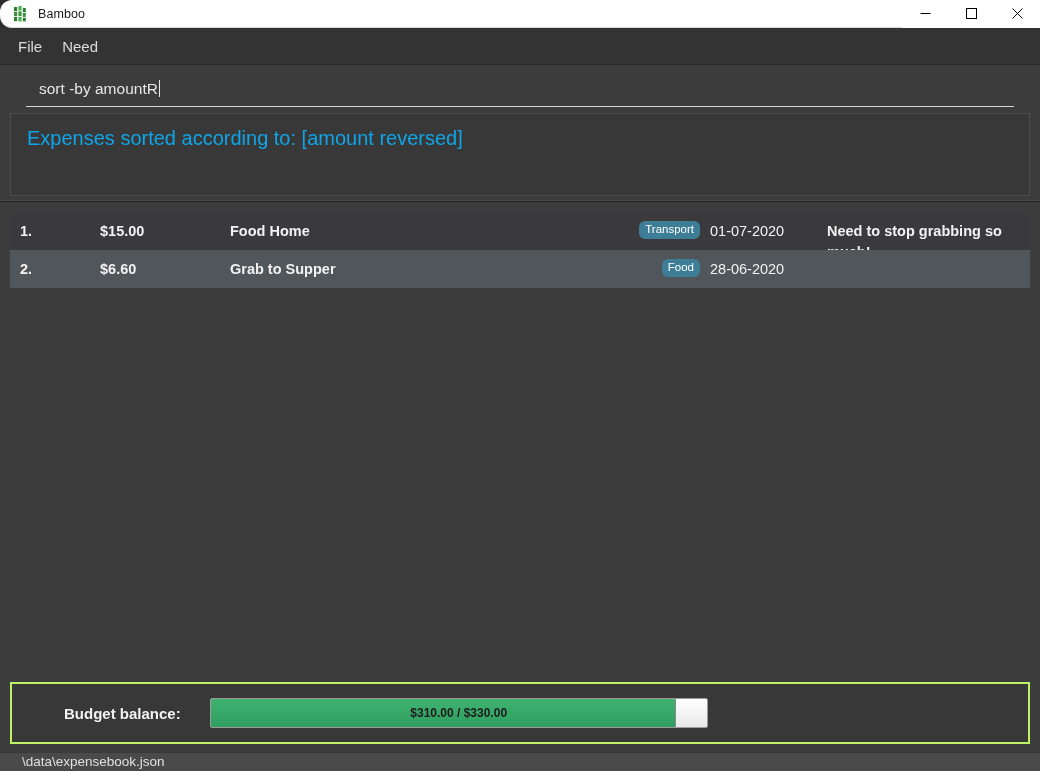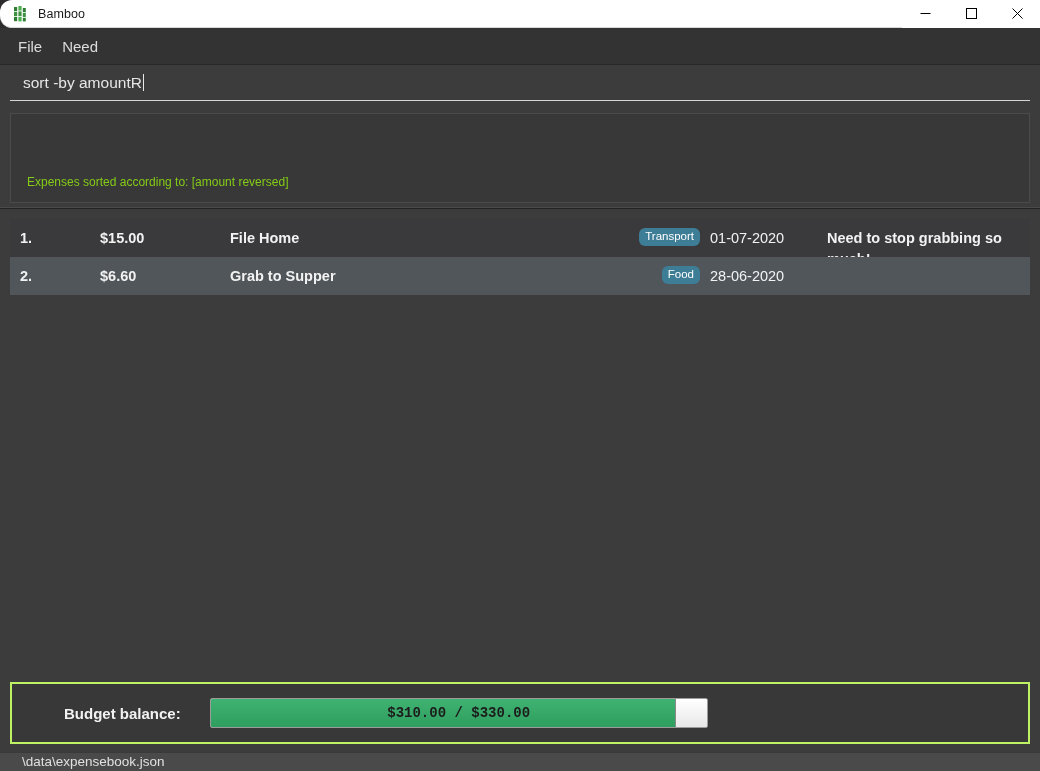--- a/index.html
+++ b/index.html
@@ -75,23 +75,23 @@
     font-size: 15px;
     color: #dcdcdc;
     padding: 3px 10px;
     cursor: default;
   }
 
   
   .command-wrap {
     flex: 0 0 42px;
     background: #3c3c3c;
-    padding: 0 10px;
-    display: flex;
-    align-items: flex-start;
+    padding: 0 26px;
+    display: flex;
+    align-items: flex-end;
   }
   .command-box {
     width: 100%;
     height: 36px;
     border-bottom: 1px solid #d6d6d6;
     display: flex;
     align-items: center;
     padding-left: 13px;
   }
   .command-text {
@@ -115,23 +115,22 @@
     padding: 6px 10px 4px 10px;
   }
   .result-box {
     width: 100%;
     height: 100%;
     border: 1px solid #4b4b4b;
     background: #383838;
     padding: 13px 16px;
   }
   .result-text {
-    font-size: 12px;
-    color: #84cc16;
-    margin-top: 48px;
+    font-size: 20px;
+    color: #0ea5e9;
   }
 
   .hr-sep {
     flex: 0 0 2px;
     background: #232323;
     border-top: 1px solid #4a4a4a;
   }
 
   
   .list-area {
@@ -210,24 +209,23 @@
     left: 0; top: 0; bottom: 0;
     background: linear-gradient(#3fb272, #2f9e5e);
     border-right: 1px solid #8a8a8a;
   }
   .progress-label {
     position: absolute;
     left: 0; right: 0; top: 0; bottom: 0;
     display: flex;
     align-items: center;
     justify-content: center;
-    font-size: 14px;
+    font-size: 12px;
     font-weight: bold;
     color: #1c1c1c;
-    font-family: Liberation Mono, monospace;
   }
 
   
   .statusbar {
     flex: 0 0 19px;
     background: #4a4a4a;
     display: flex;
     align-items: center;
     padding-left: 22px;
     border-top: 1px solid #3a3a3a;
@@ -298,21 +296,21 @@
   </div>
 
   <div class="hr-sep"></div>
 
   <div class="list-area">
     <div class="list-inner">
 
       <div class="exp-row odd">
         <span class="col-index">1.</span>
         <span class="col-amount">$15.00</span>
-        <span class="col-desc">File Home</span>
+        <span class="col-desc">Food Home</span>
         <span class="col-tags">
           <span class="tag">Transport</span>
         </span>
         <span class="col-date">01-07-2020</span>
         <span class="col-remark">Need to stop grabbing so much!</span>
       </div>
 
       <div class="exp-row even">
         <span class="col-index">2.</span>
         <span class="col-amount">$6.60</span>

